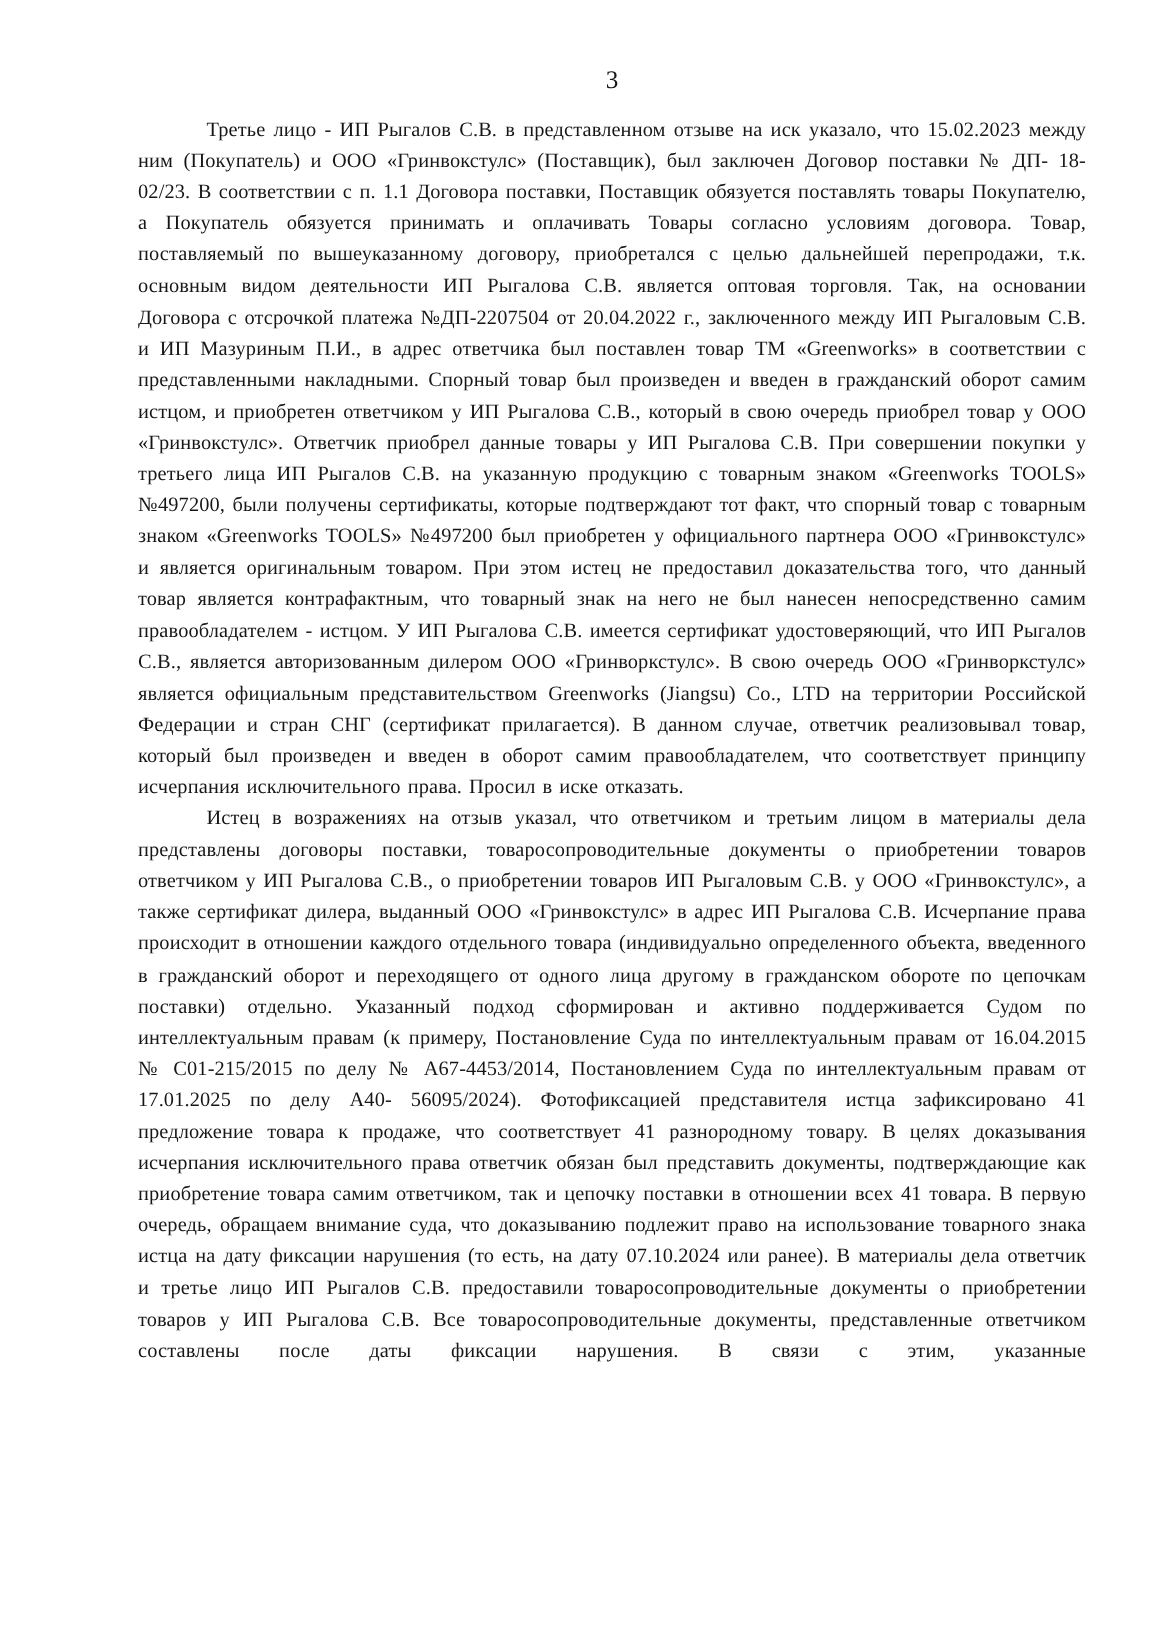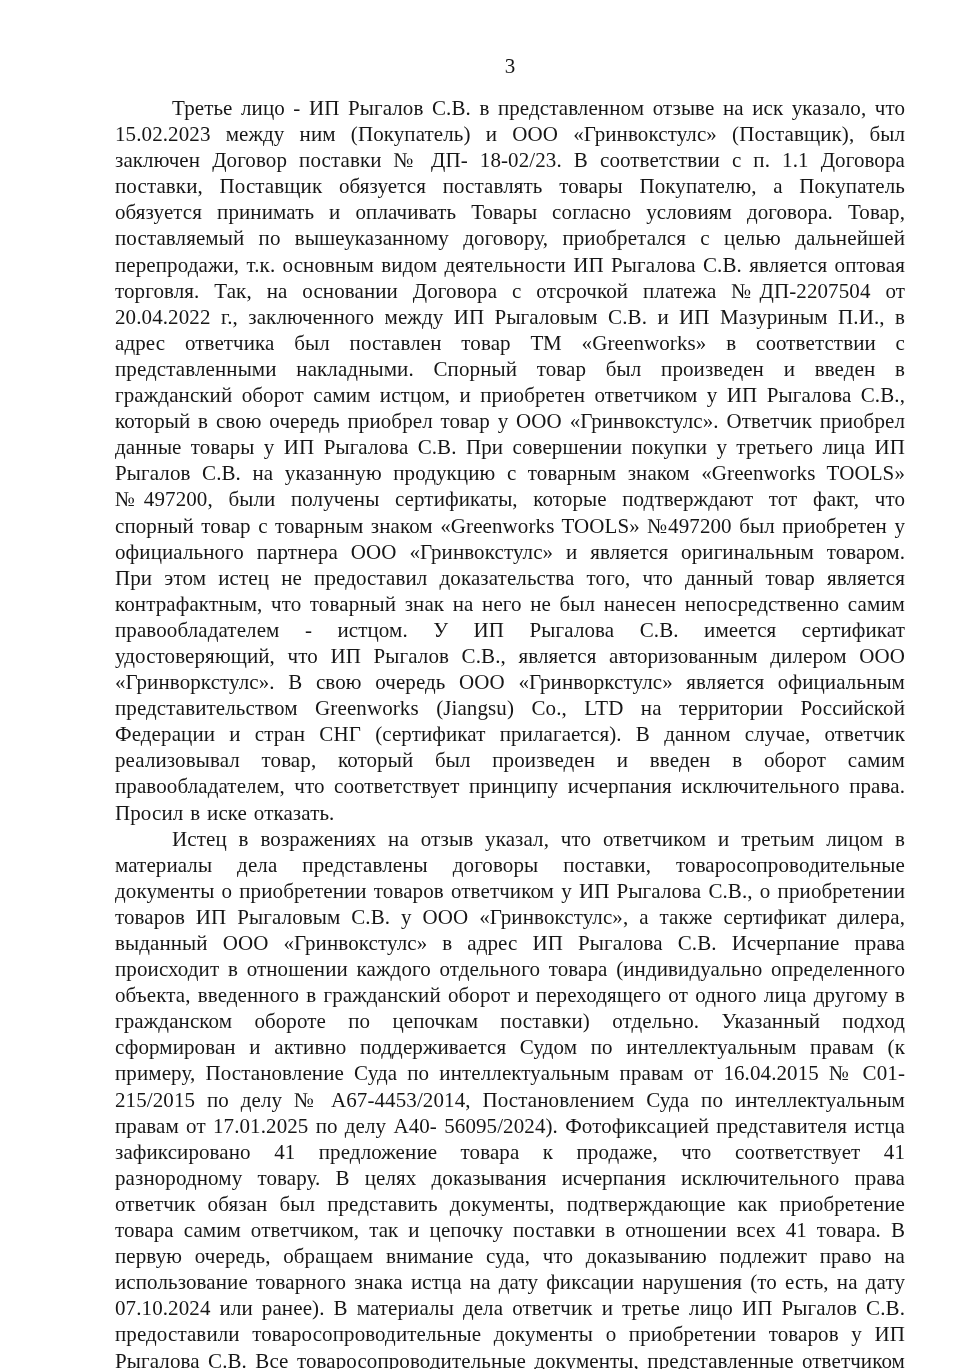--- a/index.html
+++ b/index.html
@@ -31,21 +31,21 @@
     line-height: 26px;
   }
   .body-text {
     position: absolute;
     top: 95px;
     left: 115px;
     width: 790px;
   }
   .para {
     margin: 0;
-    font-size: 21px;
+    font-size: 17px;
     line-height: 26.1px;
     text-align: justify;
     text-indent: 57px;
     word-spacing: 1.5px;
     letter-spacing: 0.1px;
   }
   
   .para-continued {
     text-align-last: justify;
   }

